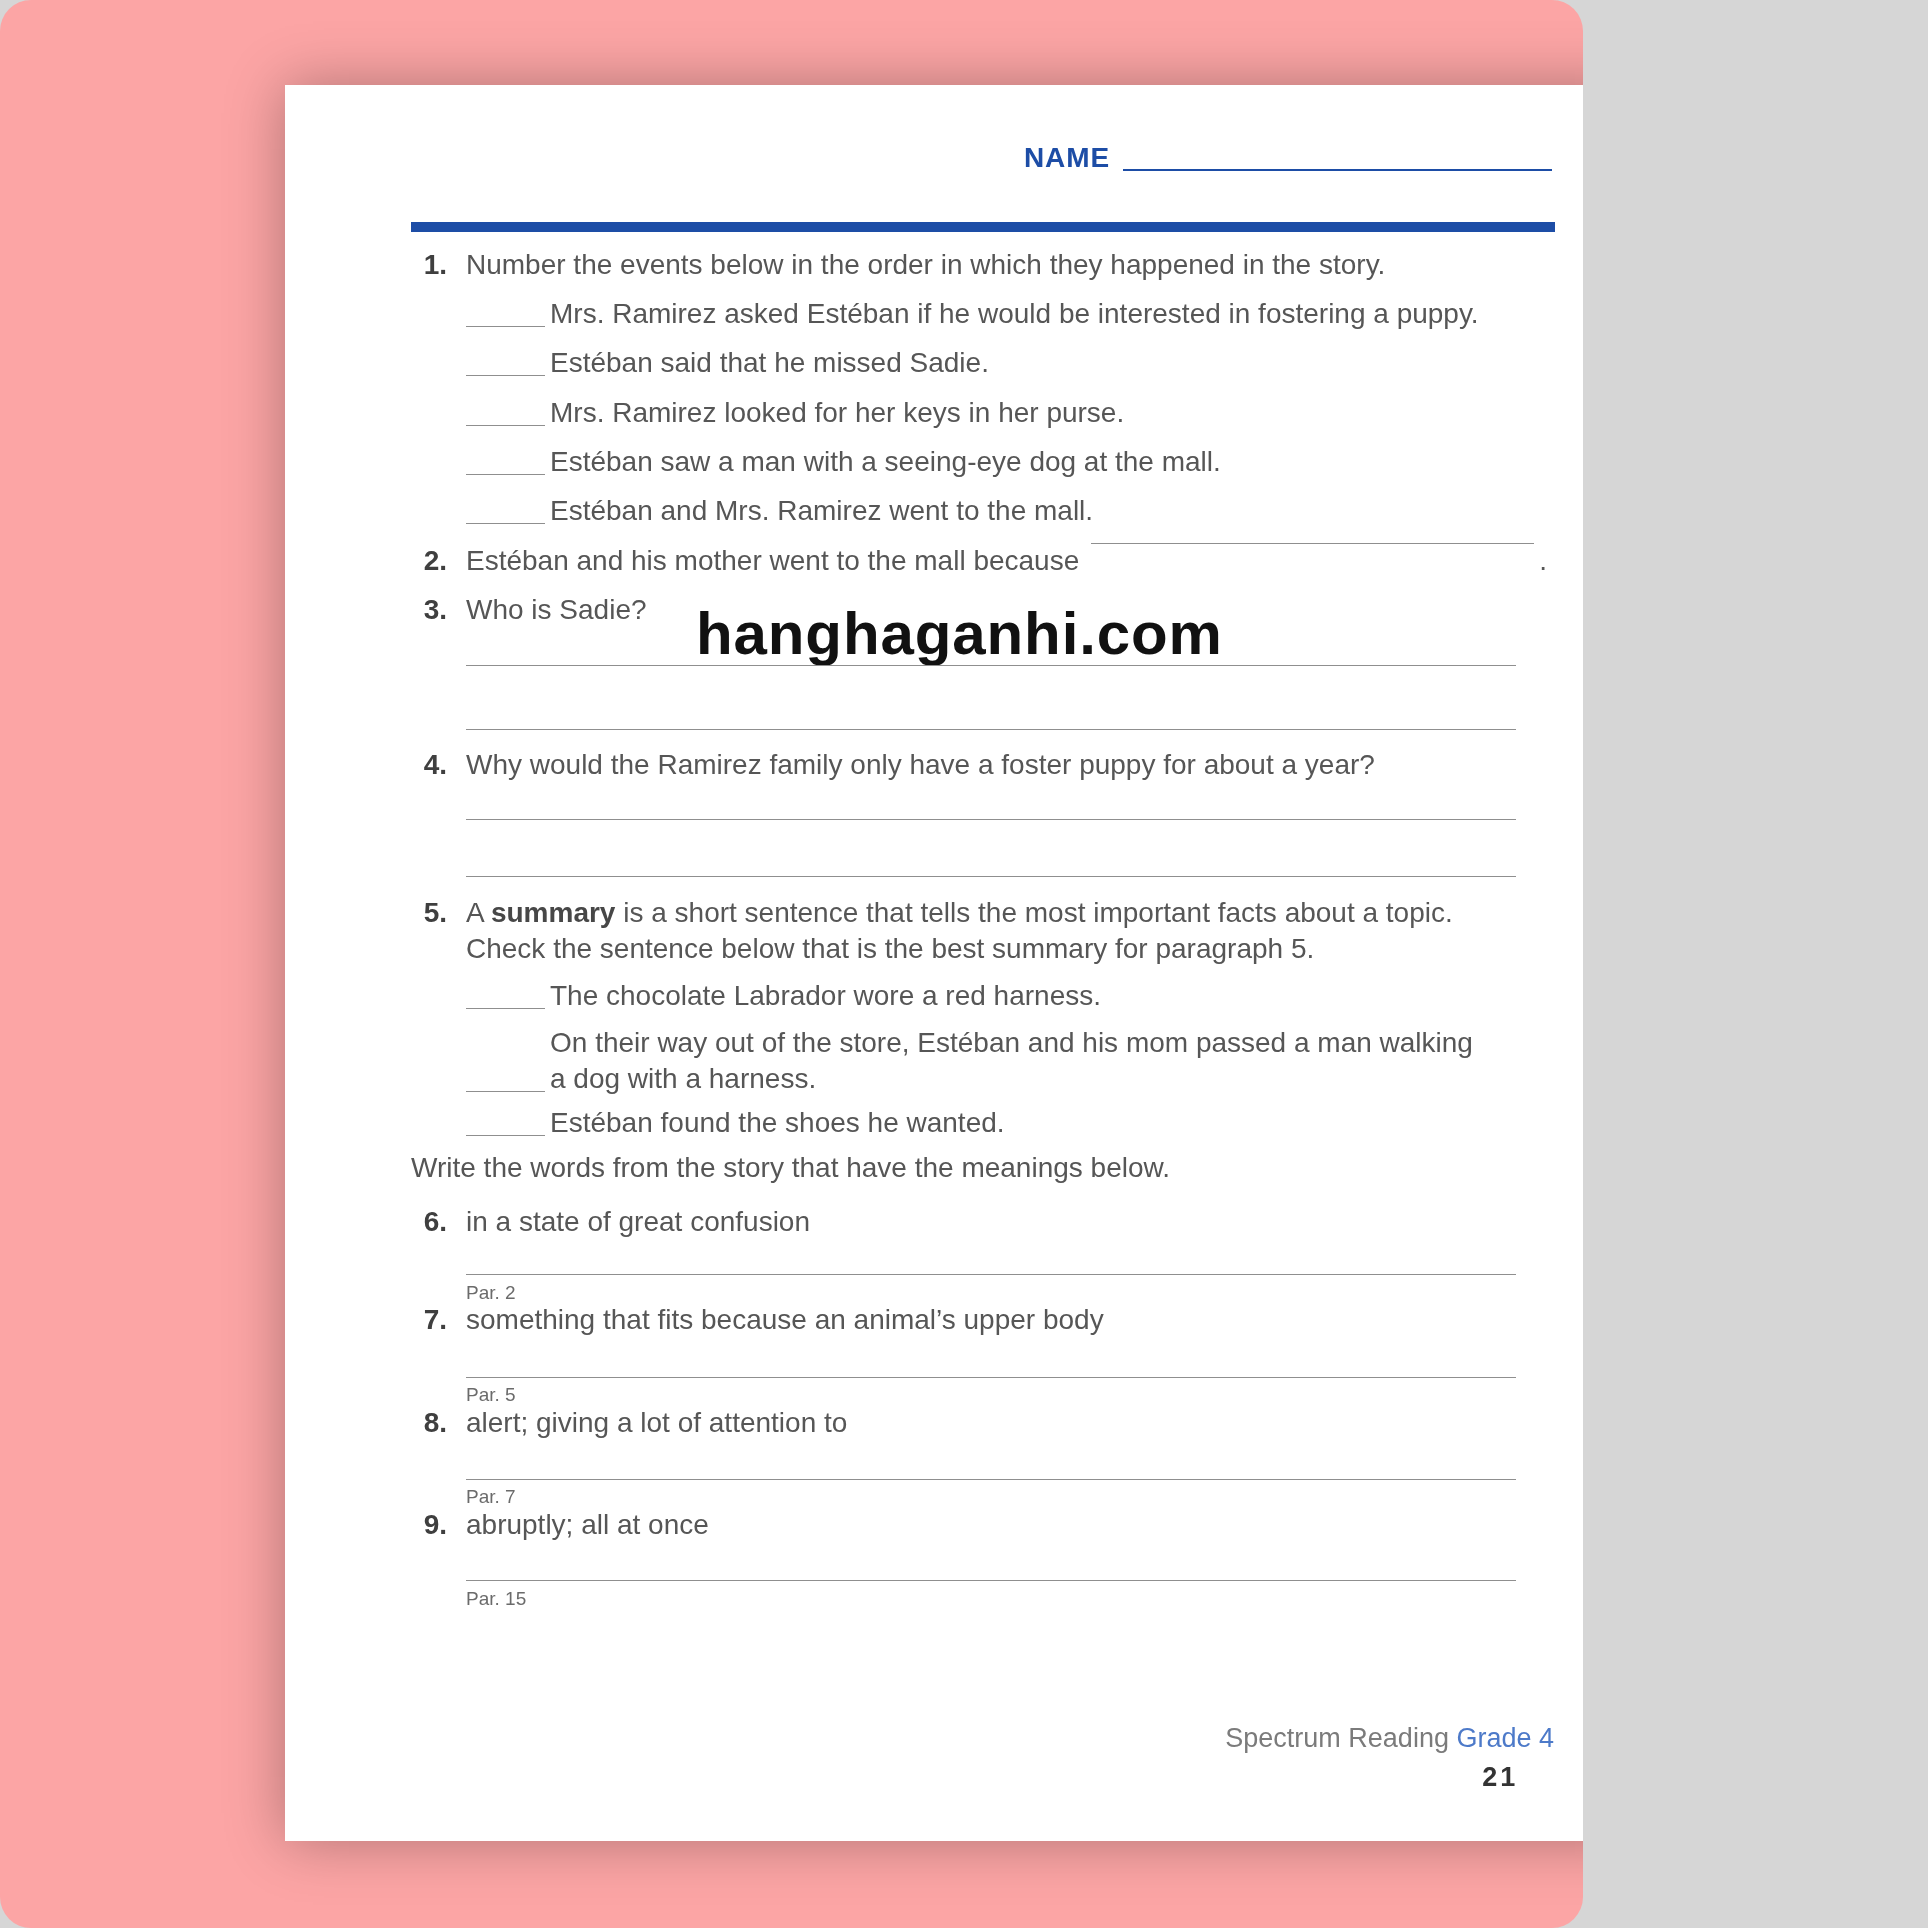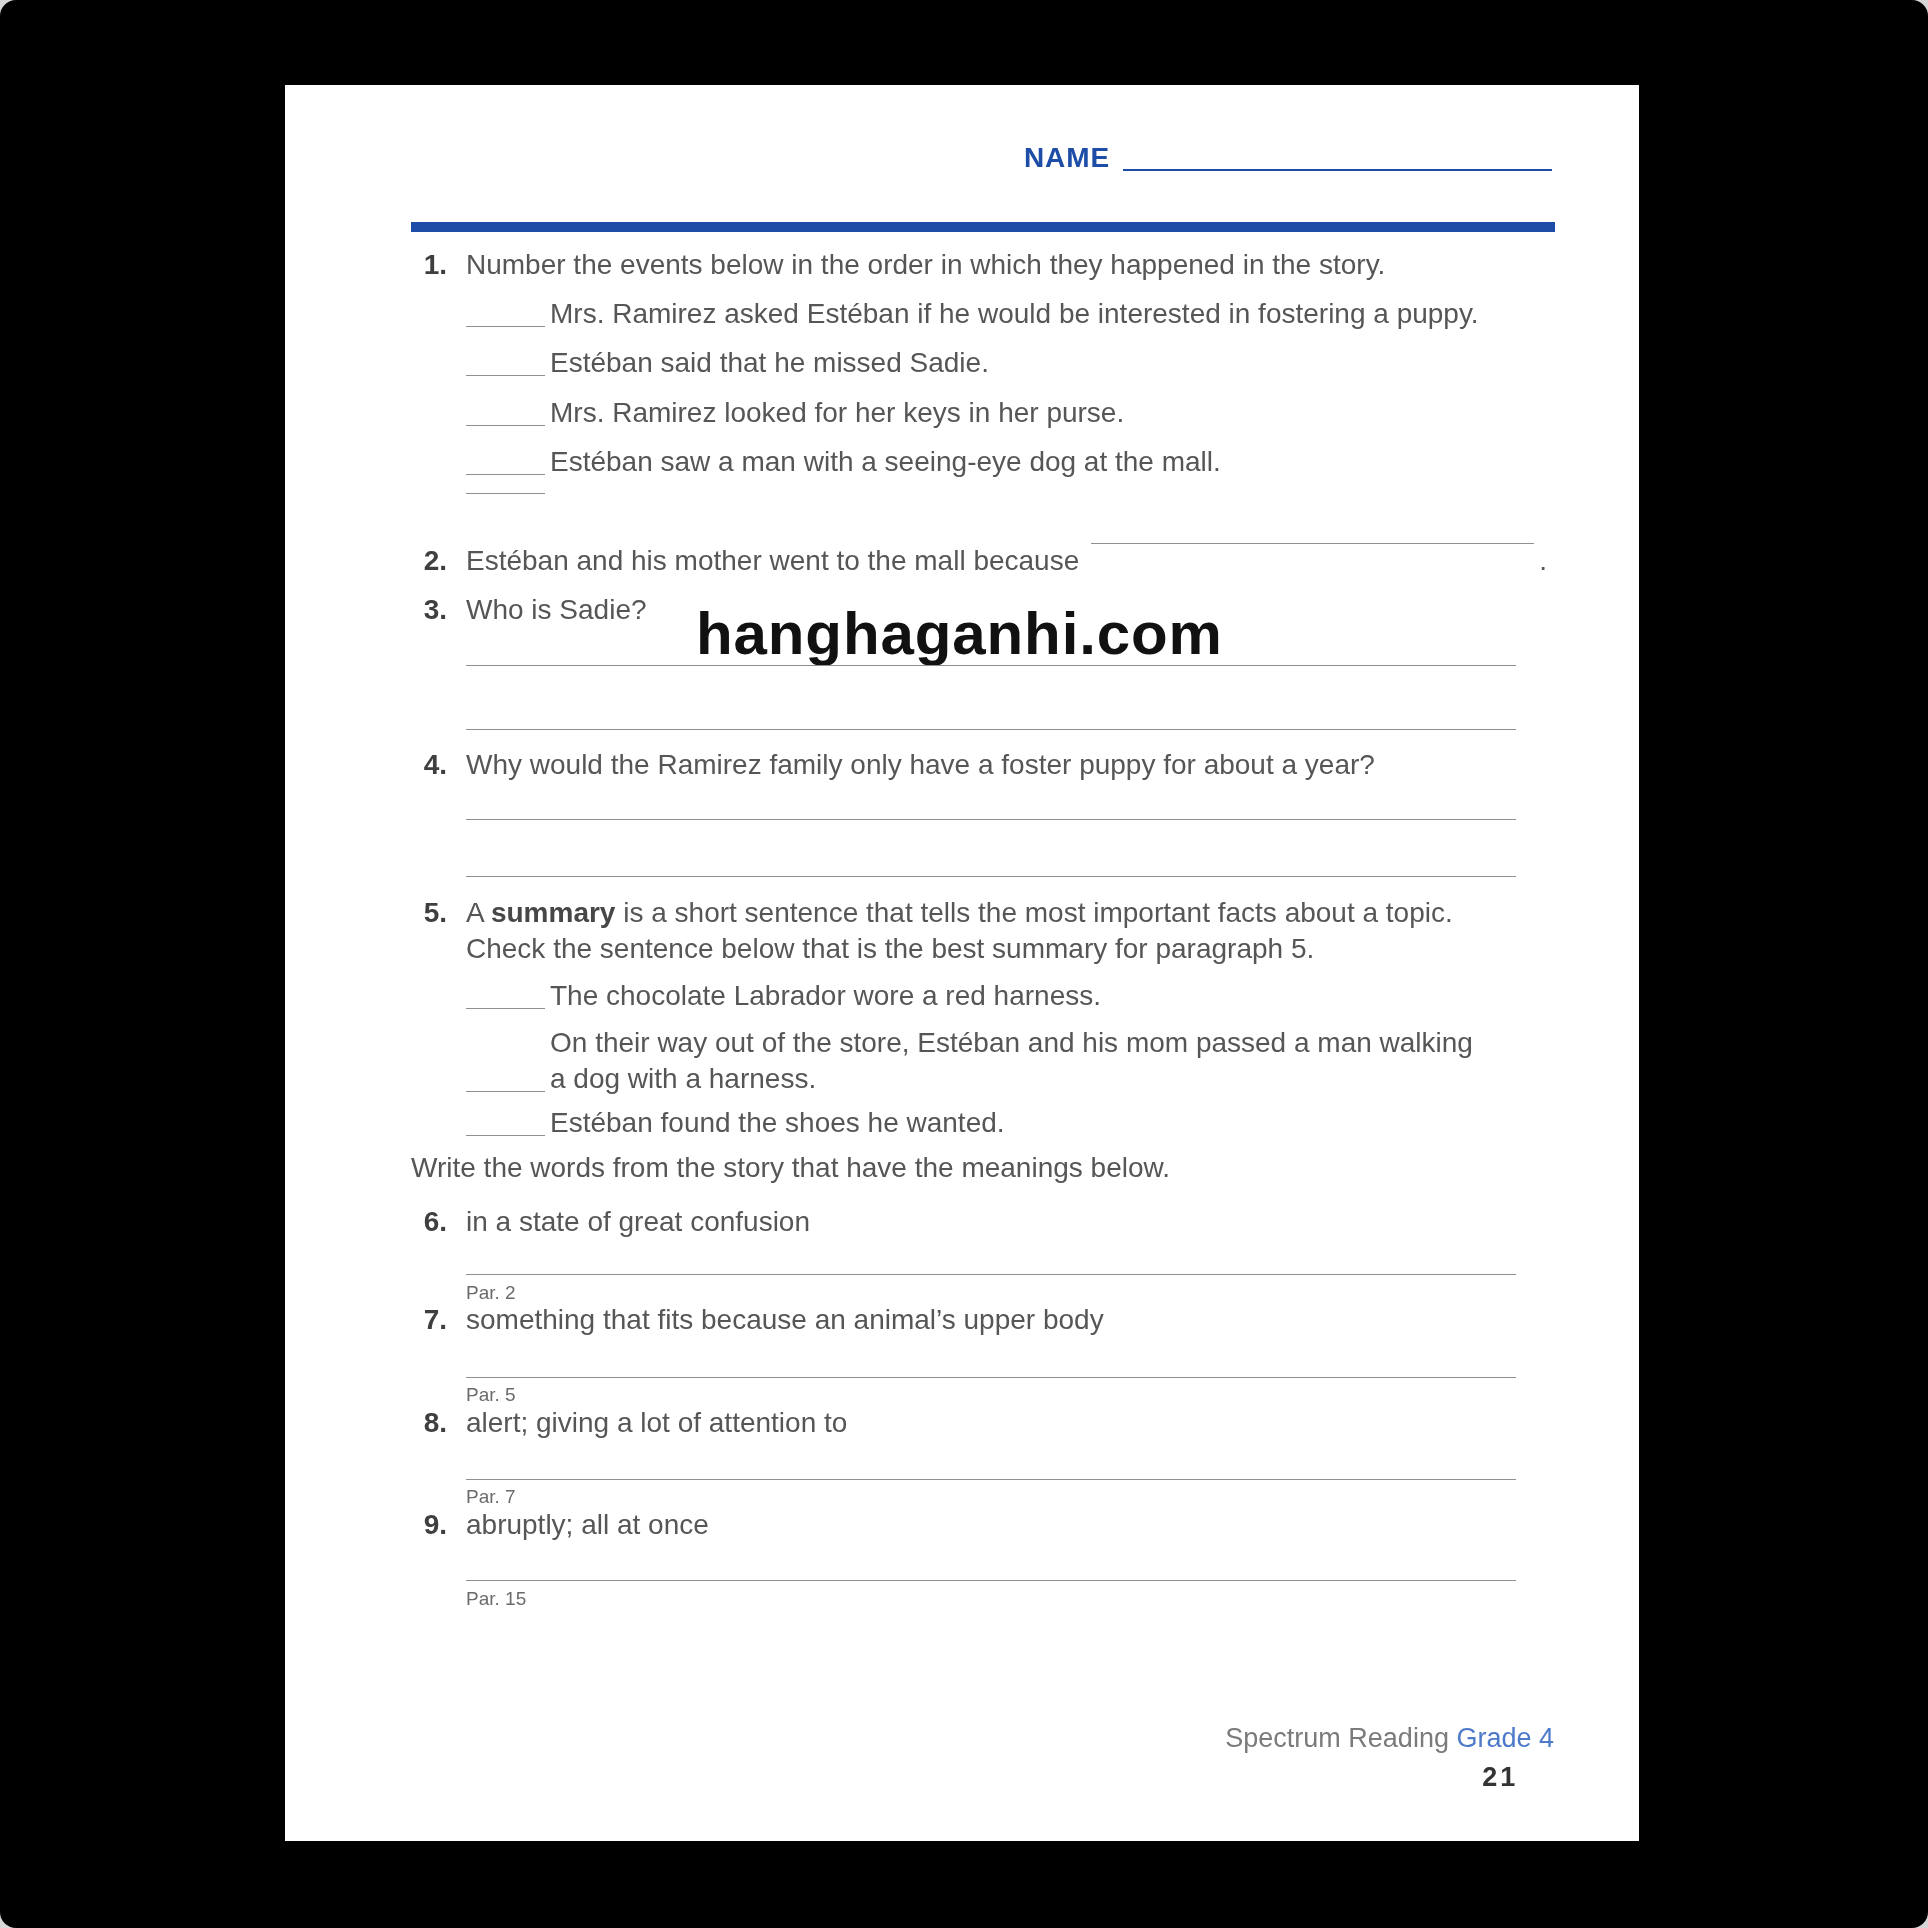--- a/index.html
+++ b/index.html
@@ -11,23 +11,23 @@
     --watermark:#111111;
   }
   *{box-sizing:border-box;margin:0;padding:0;}
   html,body{width:1928px;height:1928px;}
   body{
     background:#d6d6d6;
     font-family:"Liberation Sans", sans-serif;
   }
   .canvas{
     position:relative;
-    width:1928px;height:1928px;
-    background:#000000;
-    border-radius:16px;
+    width:1583px;height:1928px;
+    background:#fca5a5;
+    border-radius:31px;
     overflow:hidden;
   }
   .page{
     position:absolute;
     left:285px;top:85px;
     width:1354px;height:1756px;
     background:#ffffff;
     box-shadow:0 0 56px rgba(0,0,0,0.30);
   }
   
@@ -131,20 +131,21 @@
     <div class="blank-row" style="top:310px">
       <span class="blank"></span>
       <span class="blank-text">Mrs. Ramirez looked for her keys in her purse.</span>
     </div>
     <div class="blank-row" style="top:359px">
       <span class="blank"></span>
       <span class="blank-text">Estéban saw a man with a seeing-eye dog at the mall.</span>
     </div>
     <div class="blank-row" style="top:408px">
       <span class="blank"></span>
+      <span class="blank-text">Estéban and Mrs. Ramirez went to the mall.</span>
     </div>
 
     <div class="q-row" style="top:458px">
       <span class="q-num">2.</span>
       <span class="q-text" style="white-space:nowrap">Estéban and his mother went to the mall because</span>
       <span class="fill-line"></span>
       <span>.</span>
     </div>
 
     <div class="q-row" style="top:507px">

